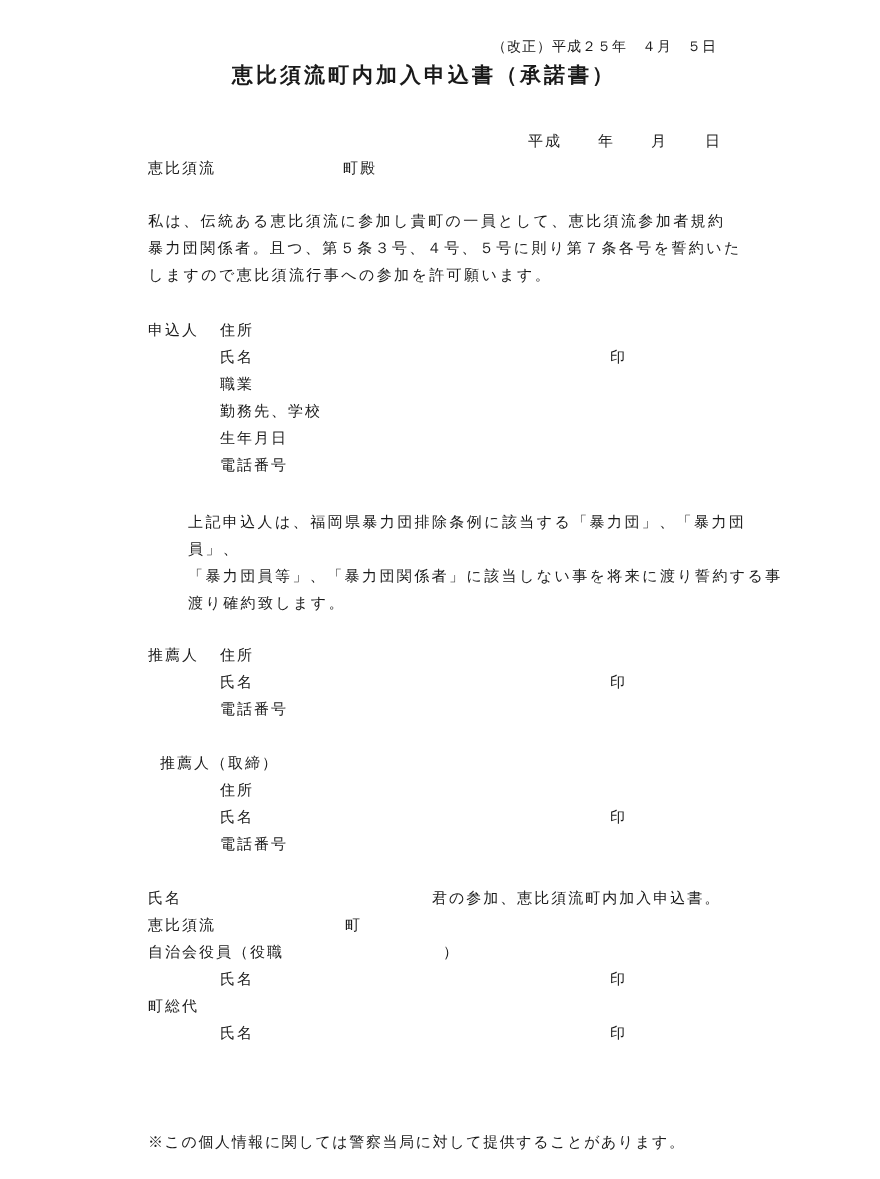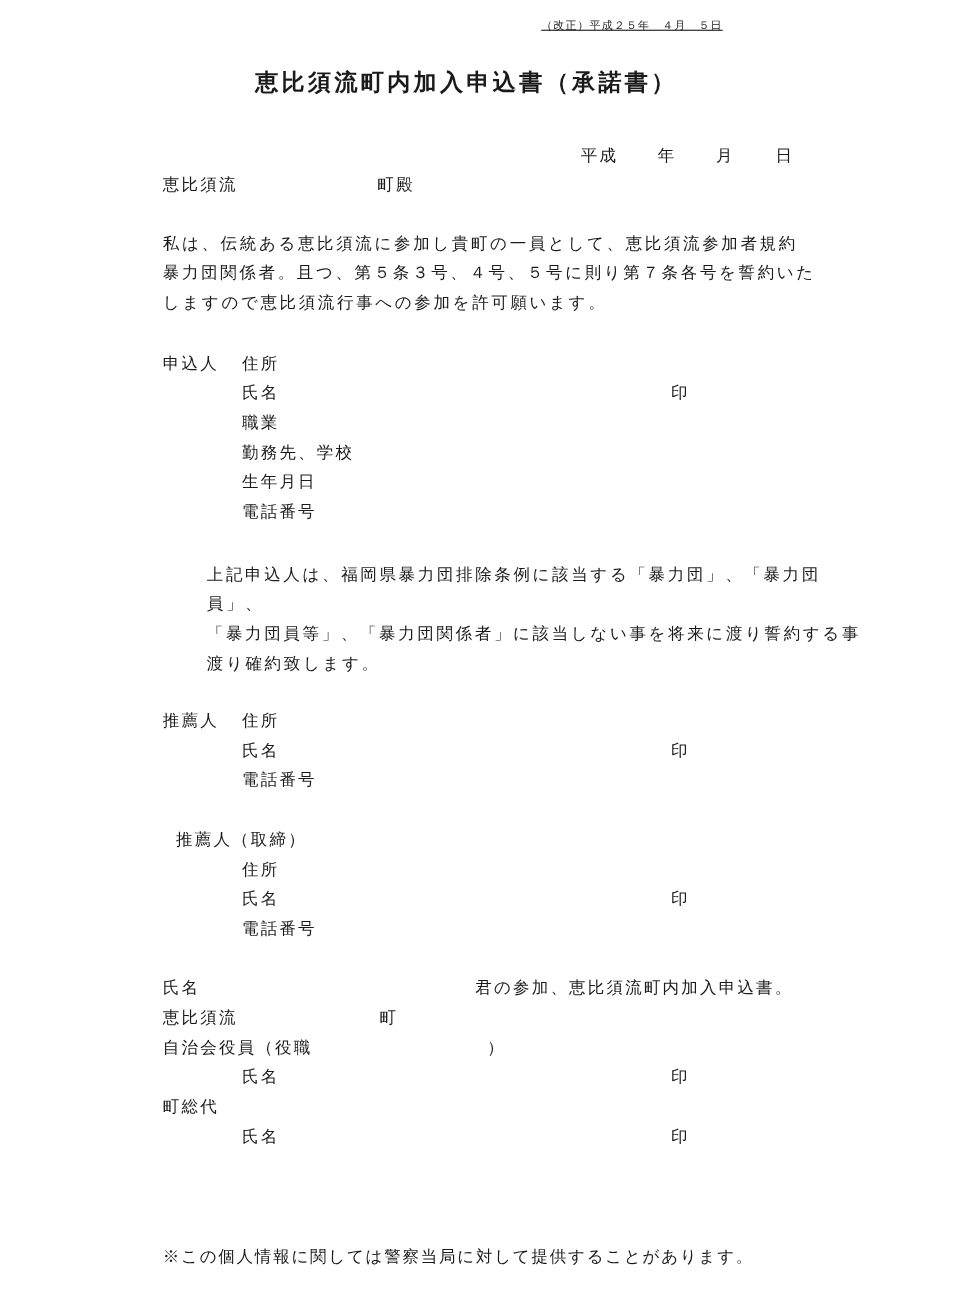--- a/index.html
+++ b/index.html
@@ -7,33 +7,33 @@
          font-family: "DejaVu Serif", "Liberation Serif", serif; color: #1a1a1a; }
   .abs { position: absolute; white-space: nowrap; }
   .t16 { font-size: 15px; letter-spacing: 2px; }
   .title { font-family: "DejaVu Sans", "Liberation Sans", sans-serif; font-weight: bold;
            font-size: 21px; letter-spacing: 3px; left: 232px; top: 61px; }
   .para { left: 148px; width: 600px; font-size: 15px; line-height: 27px; letter-spacing: 2.4px; white-space: normal; }
 </style>
 </head>
 <body>
 
-<div class="abs t16" style="left:492px;top:16px;font-size:10px;letter-spacing:1px;text-decoration:underline;">（改正）平成２５年　４月　５日</div>
+<div class="abs t16" style="left:492px;top:38px;font-size:14px;letter-spacing:1px;">（改正）平成２５年　４月　５日</div>
 
 <div class="abs title">恵比須流町内加入申込書（承諾書）</div>
 
 <div class="abs t16" style="left:528px;top:132px;">平成</div>
 <div class="abs t16" style="left:598px;top:132px;">年</div>
 <div class="abs t16" style="left:651px;top:132px;">月</div>
 <div class="abs t16" style="left:705px;top:132px;">日</div>
 
 <div class="abs t16" style="left:148px;top:159px;">恵比須流</div>
 <div class="abs t16" style="left:343px;top:159px;">町殿</div>
 
-<div class="abs para" style="top:208px;">
+<div class="abs para" style="top:208px;font-family:Liberation Serif, serif;">
   <div>私は、伝統ある恵比須流に参加し貴町の一員として、恵比須流参加者規約</div>
   <div>暴力団関係者。且つ、第５条３号、４号、５号に則り第７条各号を誓約いた</div>
   <div>しますので恵比須流行事への参加を許可願います。</div>
 </div>
 
 <div class="abs t16" style="left:148px;top:321px;">申込人</div>
 <div class="abs t16" style="left:220px;top:321px;">住所</div>
 <div class="abs t16" style="left:220px;top:348px;">氏名</div>
 <div class="abs t16" style="left:610px;top:348px;">印</div>
 <div class="abs t16" style="left:220px;top:375px;">職業</div>

